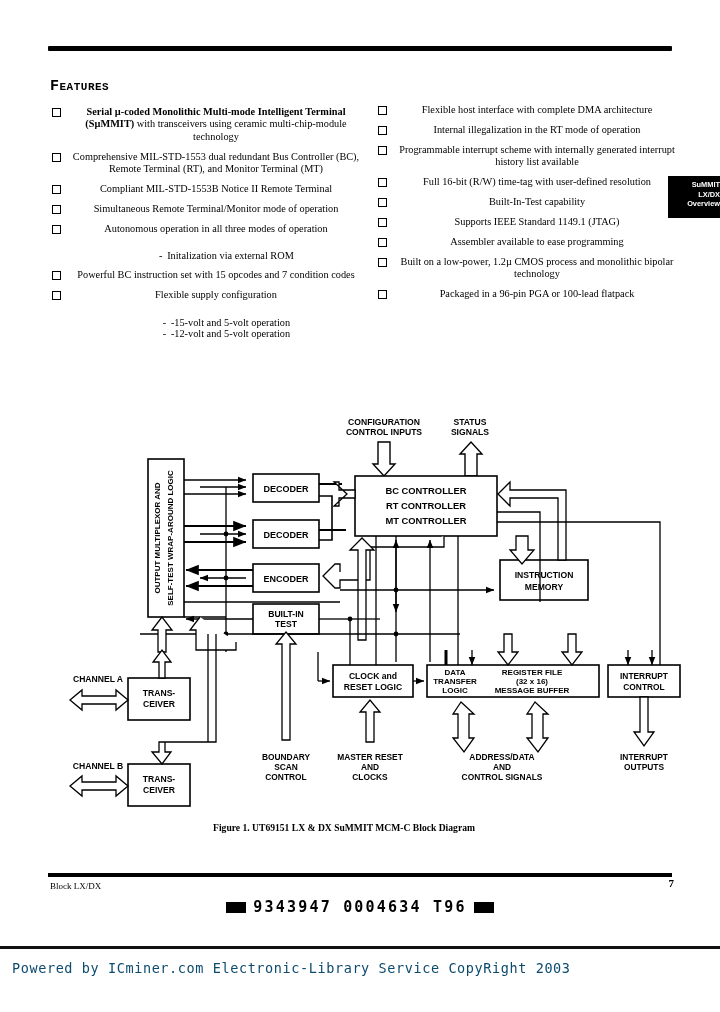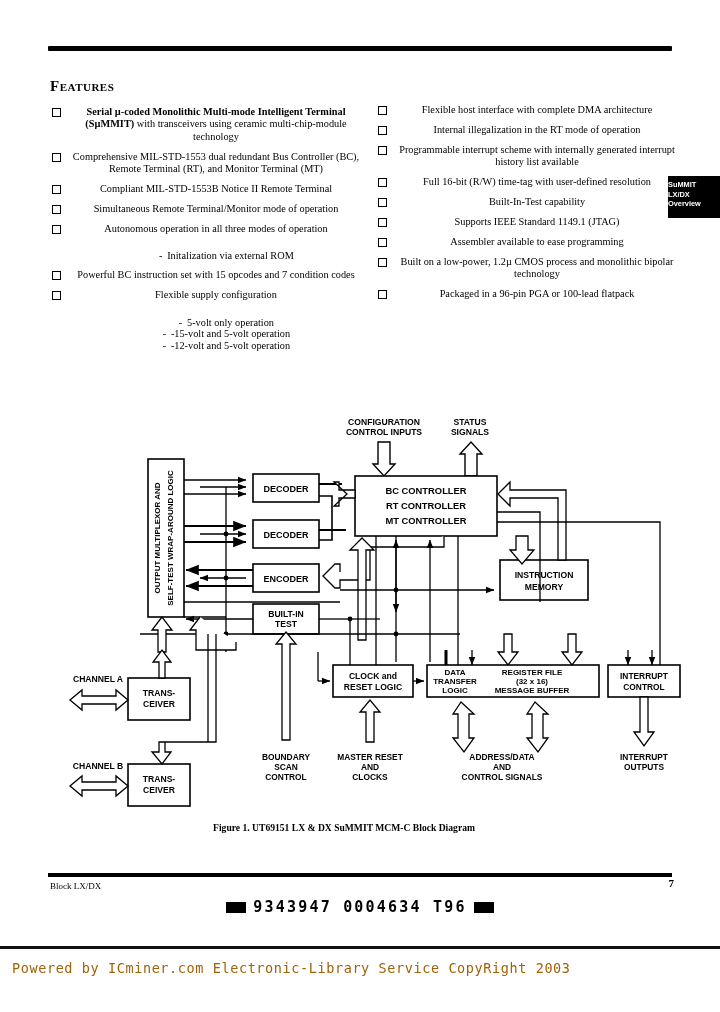--- a/index.html
+++ b/index.html
@@ -6,37 +6,37 @@
   body{width:720px;height:1012px;position:relative;overflow:hidden;
        font-family:"Liberation Serif",serif;color:#000;}
 
   .page{position:absolute;left:0;top:0;width:720px;height:946px;background:#fff;}
 
   .rule-top{position:absolute;left:48px;top:46px;width:624px;height:5px;background:#000;
             border-radius:1px;}
   .rule-bottom{position:absolute;left:48px;top:873px;width:624px;height:4px;background:#000;}
 
   .features-title{position:absolute;left:50px;top:78px;font-weight:bold;font-size:15px;
-                  letter-spacing:.5px;font-variant:small-caps;font-family:Liberation Serif, serif;}
+                  letter-spacing:.5px;font-variant:small-caps;font-family:Liberation Mono, monospace;}
 
   .col{position:absolute;font-size:10.3px;line-height:12.4px;text-align:center;}
   .col-left{left:52px;top:106px;width:310px;}
   .col-right{left:378px;top:104px;width:300px;}
 
   .feat{position:relative;padding-left:18px;margin-bottom:7.5px;}
   .feat .box{position:absolute;left:0;top:2px;width:7px;height:7px;border:1.2px solid #000;}
   .feat.b{font-weight:bold;}
   .feat .reg{font-weight:normal;}
   .sub{padding-left:16px;margin-top:15px;}
   .sub .d{display:inline-block;width:13px;}
   .sub .ln{display:block;line-height:11.6px;}
 
   .tab{position:absolute;left:668px;top:176px;width:52px;height:42px;background:#000;
        color:#fff;font-family:"Liberation Sans",sans-serif;font-size:7.4px;font-weight:bold;
-       line-height:9.6px;text-align:left;padding-top:4px;box-sizing:border-box;}
+       line-height:9.6px;text-align:right;padding-top:4px;box-sizing:border-box;}
 
   
   .diagram{position:absolute;left:40px;top:412px;width:648px;height:400px;
            font-family:"Liberation Sans",sans-serif;}
   .diagram svg{display:block;}
 
   .caption{position:absolute;left:0;top:822px;width:688px;text-align:center;
            font-size:9.6px;font-weight:bold;font-family:"Liberation Serif",serif;}
 
   .foot-left{position:absolute;left:50px;top:881px;font-size:9px;}
@@ -44,42 +44,41 @@
 
   .barcode{position:absolute;left:0;top:898px;width:720px;text-align:center;
            font-family:"DejaVu Sans Mono",monospace;font-size:15px;font-weight:bold;
            letter-spacing:2.2px;}
   .barcode .blk{display:inline-block;width:20px;height:11px;background:#000;
                 vertical-align:middle;margin:0 7px;}
 
   .strip{position:absolute;left:0;top:946px;width:720px;height:66px;background:#fff;}
   .strip-line{position:absolute;left:0;top:946px;width:720px;height:3px;background:#111;}
   .watermark{position:absolute;left:12px;top:960px;font-family:"DejaVu Sans Mono",monospace;
-             font-size:13.5px;color:#a16207;letter-spacing:.6px;}
+             font-size:13.5px;color:#0c4a6e;letter-spacing:.6px;}
 </style>
 </head>
 <body>
 
 <div class="page">
 
   <div class="rule-top"></div>
 
   <div class="features-title">Features</div>
 
   <div class="col col-left" id="colL">
       <div class="feat b"><span class="box"></span><span>Serial µ-coded Monolithic Multi-mode Intelligent Terminal (SµMMIT)</span><span class="reg"> with transceivers using ceramic multi-chip-module technology</span></div>
       <div class="feat"><span class="box"></span><span>Comprehensive MIL-STD-1553 dual redundant Bus Controller (BC), Remote Terminal (RT), and Monitor Terminal (MT)</span></div>
       <div class="feat"><span class="box"></span><span>Compliant MIL-STD-1553B Notice II Remote Terminal</span></div>
       <div class="feat"><span class="box"></span><span>Simultaneous Remote Terminal/Monitor mode of operation</span></div>
       <div class="feat"><span class="box"></span><span>Autonomous operation in all three modes of operation</span><div class="sub">
           <span class="ln"><span class="d">-</span><span>Initalization via external ROM</span></span>
         </div></div>
       <div class="feat"><span class="box"></span><span>Powerful BC instruction set with 15 opcodes and 7 condition codes</span></div>
       <div class="feat"><span class="box"></span><span>Flexible supply configuration</span><div class="sub">
-          <span class="ln"><span class="d">-</span><span>5-volt only operation</span></span>
           <span class="ln"><span class="d">-</span><span>-15-volt and 5-volt operation</span></span>
           <span class="ln"><span class="d">-</span><span>-12-volt and 5-volt operation</span></span>
         </div></div>
     </div>
 
   <div class="col col-right" id="colR">
       <div class="feat"><span class="box"></span><span>Flexible host interface with complete DMA architecture</span></div>
       <div class="feat"><span class="box"></span><span>Internal illegalization in the RT mode of operation</span></div>
       <div class="feat"><span class="box"></span><span>Programmable interrupt scheme with internally generated interrupt history list available</span></div>
       <div class="feat"><span class="box"></span><span>Full 16-bit (R/W) time-tag with user-defined resolution</span></div>

